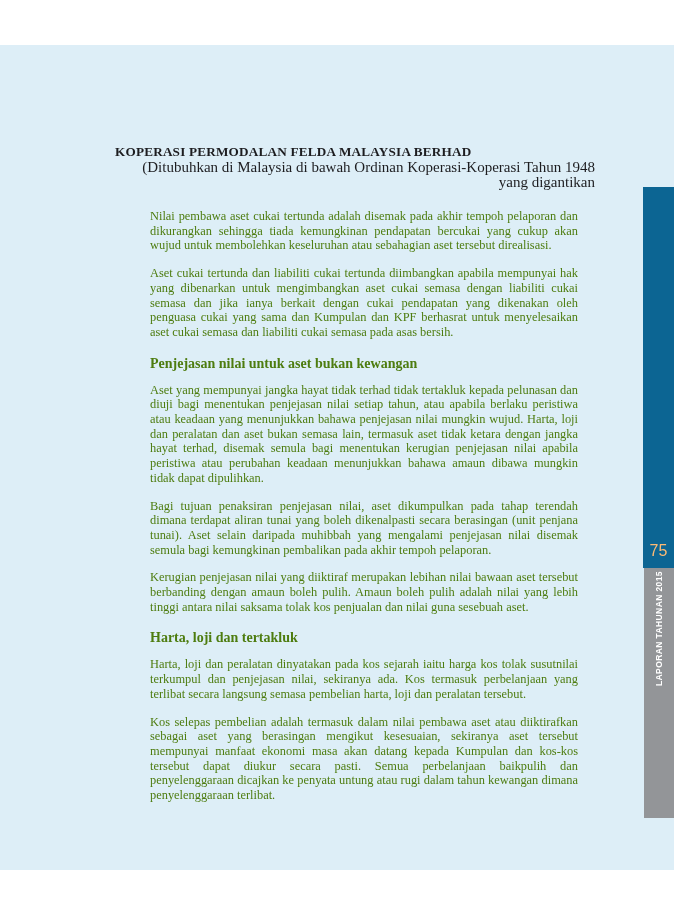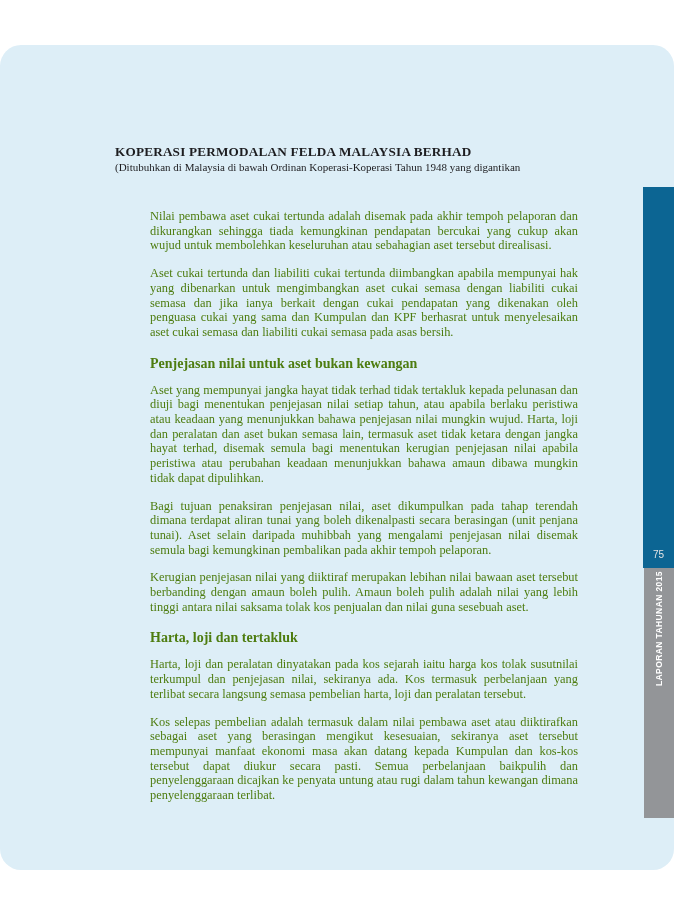--- a/index.html
+++ b/index.html
@@ -14,38 +14,38 @@
     font-family: "Liberation Serif", serif;
     overflow: hidden;
   }
   .page {
     position: absolute;
     left: 0;
     top: 45px;
     width: 674px;
     height: 825px;
     background: #ddeef7;
-    border-radius: 21px;
   }
   .doc-header {
     position: absolute;
     left: 115px;
     top: 99px;
     width: 480px;
     color: #1d1d20;
   }
   .doc-title {
     font-weight: bold;
     font-size: 13.2px;
     line-height: 16px;
     letter-spacing: 0.2px;
   }
   .doc-sub {
-    font-size: 11px;
+    font-size: 15px;
     line-height: 15px;
+    text-align: right;
   }
   .doc-sub.second {
     padding-left: 4px;
   }
   .body-col {
     position: absolute;
     left: 150px;
     top: 164px;
     width: 428px;
     color: #4d7c0f;
@@ -70,23 +70,23 @@
     width: 31px;
     height: 381px;
     background: #0c6593;
   }
   .page-tab .num {
     position: absolute;
     bottom: 8px;
     left: 0;
     width: 100%;
     text-align: center;
-    color: #e5e5e5;
+    color: #fdba74;
     font-family: "Liberation Sans", sans-serif;
-    font-size: 10px;
+    font-size: 16px;
   }
   .spine {
     position: absolute;
     left: 644px;
     top: 568px;
     width: 30px;
     height: 250px;
     background: #939598;
   }
   .spine .label {

